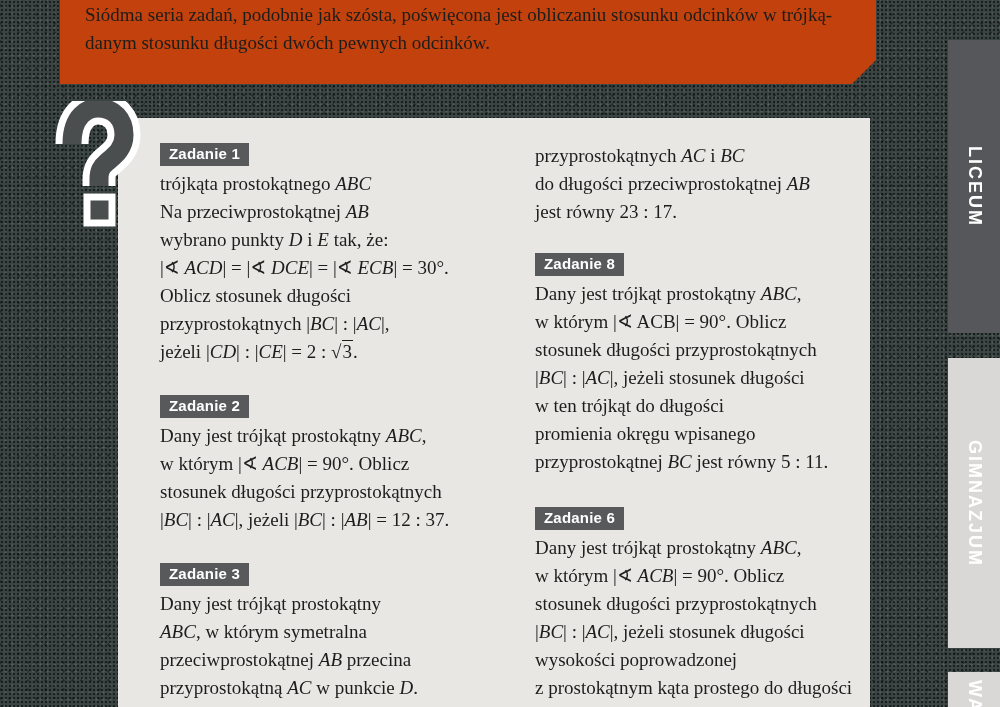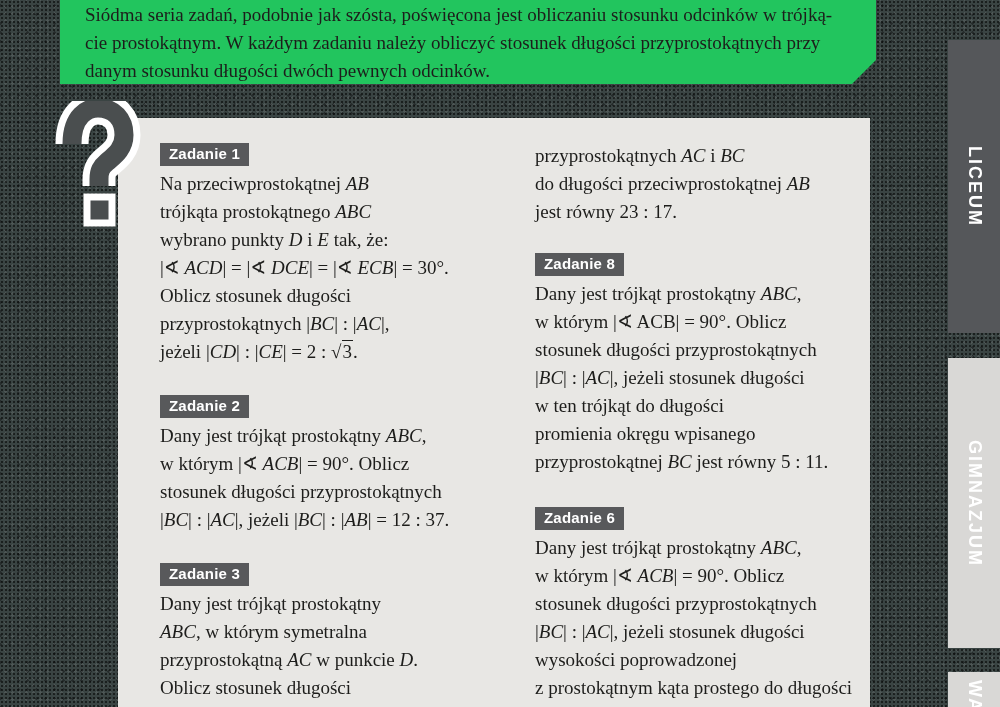--- a/index.html
+++ b/index.html
@@ -11,21 +11,21 @@
     background-image:
       radial-gradient(rgba(0,0,0,.55) 1px, transparent 1.3px),
       radial-gradient(rgba(255,255,255,.10) 1px, transparent 1.3px),
       radial-gradient(rgba(0,0,0,.35) 1px, transparent 1.5px);
     background-size:4px 4px,7px 7px,9px 9px;
     background-position:0 0,2px 3px,5px 1px;
     font-family:"Liberation Serif", serif;
   }
   .header-box{
     position:absolute;left:60px;top:0;width:816px;height:84px;
-    background:#22c55e;
+    background:#c2410c;
     clip-path:polygon(0 0,100% 0,100% calc(100% - 24px),calc(100% - 24px) 100%,0 100%);
     padding:1px 10px 0 25px;box-sizing:border-box;
   }
   .header-box .tline{white-space:nowrap;}
   .tline{
     font-family:"Liberation Serif", serif;
     font-size:19px;line-height:28px;color:#1d1d1b;white-space:nowrap;
   }
   .panel{
     position:absolute;left:118px;top:118px;width:752px;height:589px;
@@ -51,39 +51,38 @@
   .tab-dark{background:#55575a;}
   .tab-light{background:#d9d8d6;}
   #tab3{justify-content:flex-start;padding-top:8px;box-sizing:border-box;}
   i{font-style:italic;text-align:right;}
 </style>
 </head>
 <body>
 
 <div class="header-box">
     <div class="tline">Siódma seria zadań, podobnie jak szósta, poświęcona jest obliczaniu stosunku odcinków w trójką-</div>
-    <div class="tline">cie prostokątnym. W każdym zadaniu należy obliczyć stosunek długości przyprostokątnych przy</div>
     <div class="tline">danym stosunku długości dwóch pewnych odcinków.</div>
   </div>
 
 <div class="qmark">
   <svg width="94" height="128" viewBox="0 0 94 128" xmlns="http://www.w3.org/2000/svg">
     <path d="M 22 43 C 22 14 38 7 48 7 C 64 7 74 18 74 34 C 74 48 64 55 57 61 C 51 66 49 70 49 78 L 49 85" fill="none" stroke="#ffffff" stroke-width="33" stroke-linecap="butt"></path>
     <path d="M 22 43 C 22 14 38 7 48 7 C 64 7 74 18 74 34 C 74 48 64 55 57 61 C 51 66 49 70 49 78 L 49 85" fill="none" stroke="#4a4e4f" stroke-width="19" stroke-linecap="butt"></path>
     <rect x="37" y="96" width="25" height="26" fill="#4a4e4f" stroke="#ffffff" stroke-width="7"></rect>
   </svg>
 </div>
 
 <div class="panel">
 
   <div class="problem" style="left:42px;top:25px;">
     <span class="badge">Zadanie 1</span>
     <div>
+        <div class="tline">trójkąta prostokątnego <i>ABC</i></div>
         <div class="tline">Na przeciwprostokątnej <i>AB</i></div>
-        <div class="tline">trójkąta prostokątnego <i>ABC</i></div>
         <div class="tline">wybrano punkty <i>D</i> i <i>E</i> tak, że:</div>
         <div class="tline">|∢ <i>ACD</i>| = |∢ <i>DCE</i>| = |∢ <i>ECB</i>| = 30°.</div>
         <div class="tline">Oblicz stosunek długości</div>
         <div class="tline">przyprostokątnych |<i>BC</i>| : |<i>AC</i>|,</div>
         <div class="tline">jeżeli |<i>CD</i>| : |<i>CE</i>| = 2 : <span class="sqrt"><span>√</span><span class="radicand">3</span></span>.</div>
       </div>
   </div>
 
   <div class="problem" style="left:42px;top:277px;">
     <span class="badge">Zadanie 2</span>
@@ -93,20 +92,21 @@
         <div class="tline">stosunek długości przyprostokątnych</div>
         <div class="tline">|<i>BC</i>| : |<i>AC</i>|, jeżeli |<i>BC</i>| : |<i>AB</i>| = 12 : 37.</div>
       </div>
   </div>
 
   <div class="problem" style="left:42px;top:445px;">
     <span class="badge">Zadanie 3</span>
     <div>
         <div class="tline">Dany jest trójkąt prostokątny</div>
         <div class="tline"><i>ABC</i>, w którym symetralna</div>
+        <div class="tline">przeciwprostokątnej <i>AB</i> przecina</div>
         <div class="tline">przyprostokątną <i>AC</i> w punkcie <i>D</i>.</div>
         <div class="tline">Oblicz stosunek długości</div>
       </div>
   </div>
 
   <div class="problem" style="left:417px;top:24px;">
     <div>
         <div class="tline">przyprostokątnych <i>AC</i> i <i>BC</i></div>
         <div class="tline">do długości przeciwprostokątnej <i>AB</i></div>
         <div class="tline">jest równy 23 : 17.</div>

